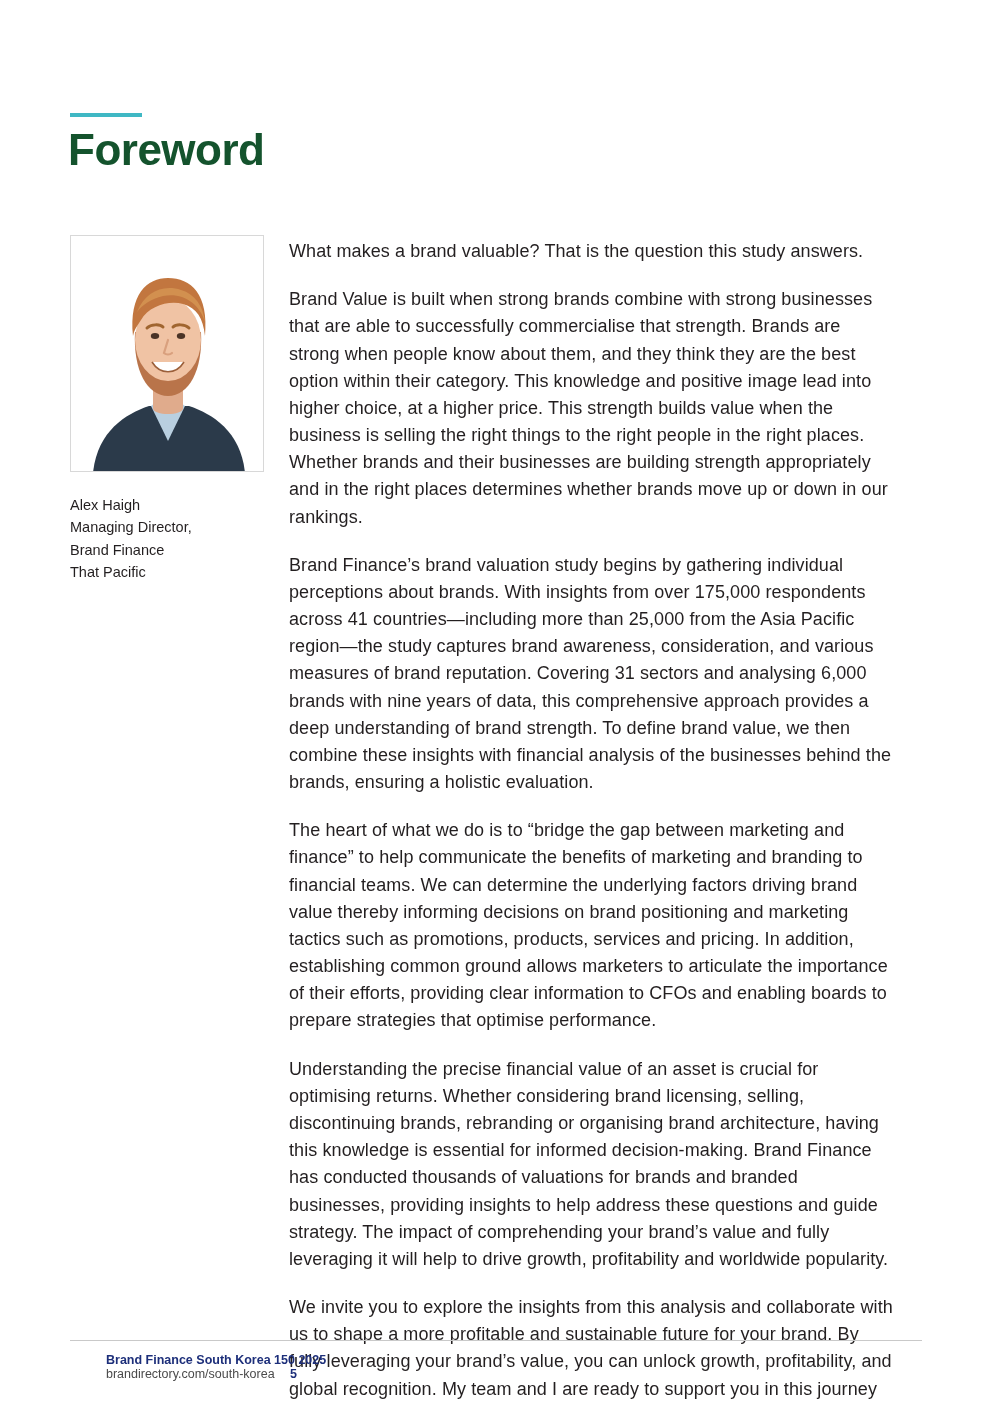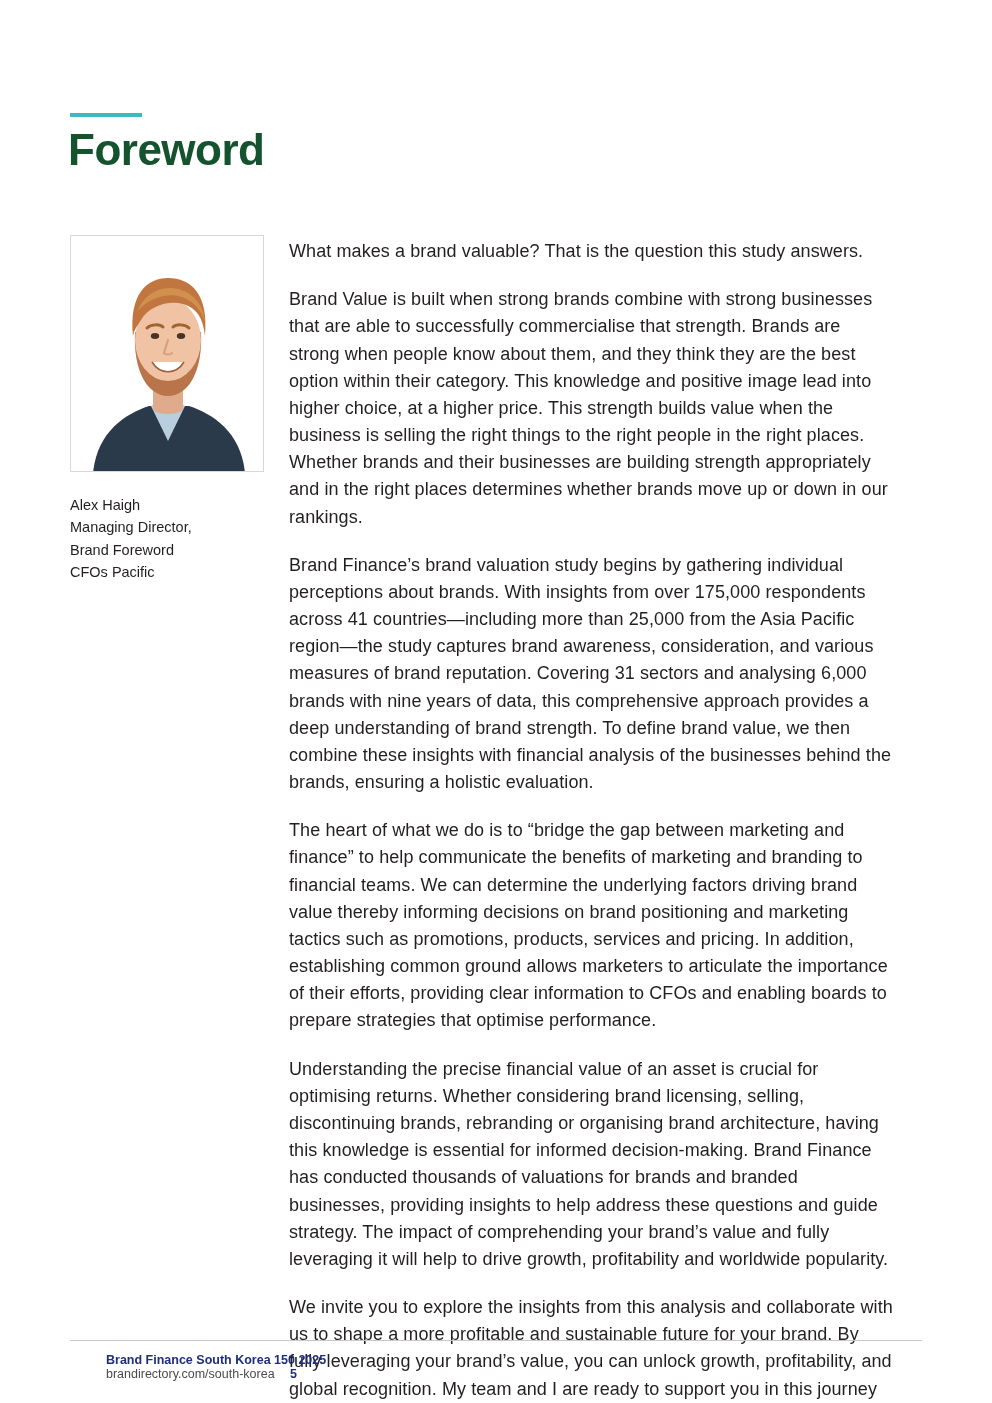--- a/index.html
+++ b/index.html
@@ -162,22 +162,22 @@
 
         <path d="M97 104 L93 117 C95 119 99 119 101 117" stroke="#d9a07e" stroke-width="2.2" fill="none" stroke-linecap="round"></path>
 
         <path d="M81 126 C89 139 105 139 113 126 Z" fill="#ffffff"></path>
         <path d="M81 126 C89 139 105 139 113 126" stroke="#9b5f3a" stroke-width="1.6" fill="none"></path>
       </svg>
     </div>
     <div class="byline">
       <span class="name">Alex Haigh</span>
       <span class="line">Managing Director,</span>
-      <span class="line">Brand Foreword</span>
-      <span class="line">CFOs Pacific</span>
+      <span class="line">Brand Finance</span>
+      <span class="line">That Pacific</span>
     </div>
   </div>
 
   <div class="body-col">
     <p>What makes a brand valuable? That is the question this study answers.</p>
     <p>Brand Value is built when strong brands combine with strong businesses that are able to successfully commercialise that strength. Brands are strong when people know about them, and they think they are the best option within their category. This knowledge and positive image lead into higher choice, at a higher price. This strength builds value when the business is selling the right things to the right people in the right places. Whether brands and their businesses are building strength appropriately and in the right places determines whether brands move up or down in our rankings.</p>
     <p>Brand Finance’s brand valuation study begins by gathering individual perceptions about brands. With insights from over 175,000 respondents across 41 countries—including more than 25,000 from the Asia Pacific region—the study captures brand awareness, consideration, and various measures of brand reputation. Covering 31 sectors and analysing 6,000 brands with nine years of data, this comprehensive approach provides a deep understanding of brand strength. To define brand value, we then combine these insights with financial analysis of the businesses behind the brands, ensuring a holistic evaluation.</p>
     <p>The heart of what we do is to “bridge the gap between marketing and finance” to help communicate the benefits of marketing and branding to financial teams. We can determine the underlying factors driving brand value thereby informing decisions on brand positioning and marketing tactics such as promotions, products, services and pricing. In addition, establishing common ground allows marketers to articulate the importance of their efforts, providing clear information to CFOs and enabling boards to prepare strategies that optimise performance.</p>
     <p>Understanding the precise financial value of an asset is crucial for optimising returns. Whether considering brand licensing, selling, discontinuing brands, rebranding or organising brand architecture, having this knowledge is essential for informed decision-making. Brand Finance has conducted thousands of valuations for brands and branded businesses, providing insights to help address these questions and guide strategy. The impact of comprehending your brand’s value and fully leveraging it will help to drive growth, profitability and worldwide popularity.</p>
     <p>We invite you to explore the insights from this analysis and collaborate with us to shape a more profitable and sustainable future for your brand. By fully leveraging your brand’s value, you can unlock growth, profitability, and global recognition. My team and I are ready to support you in this journey and look forward to working together to enhance your brand’s success.</p>

